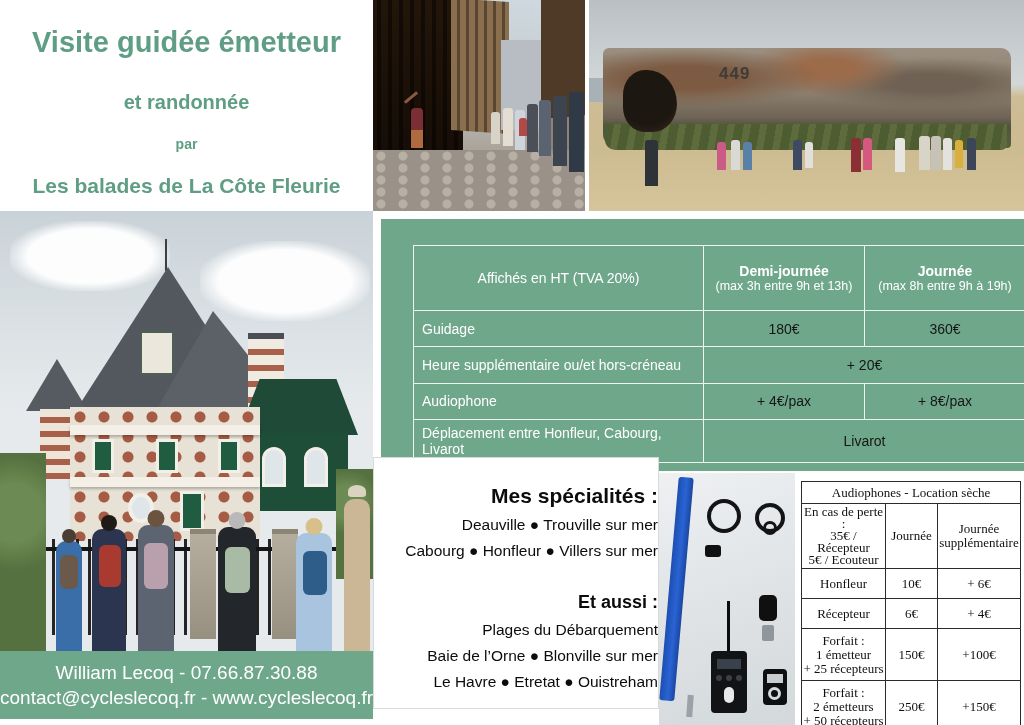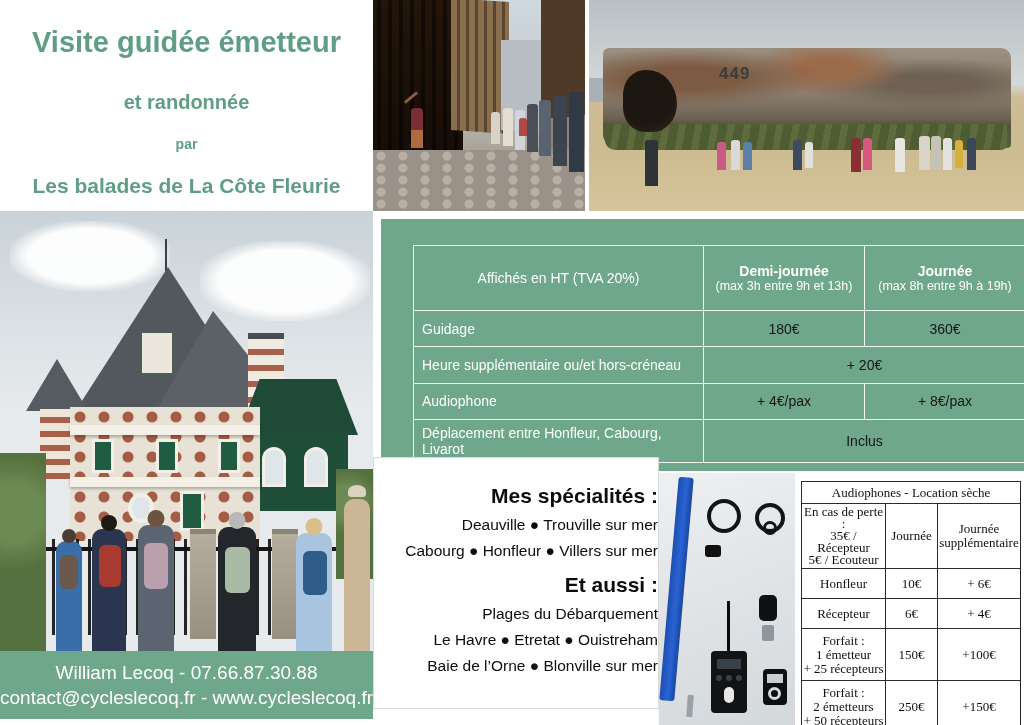--- a/index.html
+++ b/index.html
@@ -86,21 +86,21 @@
   .tt-label { color:#fff; text-align:left; padding-left:8px; }
   .tt-val { color:#161616; text-align:center; }
   .tt-head { color:#fff; text-align:center; }
   .tt-head .b { font-weight:bold; font-size:14px; }
   .tt-head .s { font-size:12.5px; }
 
   
   .spec { left:373px; top:457px; width:286px; height:252px; background:#fff; border:1px solid #d9d9d9; text-align:right; color:#0c0c0c; }
   .spec-title { margin-top:26px; font-size:21px; font-weight:bold; }
   .spec-line { font-size:15.5px; margin-top:8px;padding-left:23px; }
-  .spec-title2 { margin-top:13px; font-size:21px; font-weight:bold; }
+  .spec-title2 { margin-top:32px; font-size:18px; font-weight:bold; }
 
   
   .equip { left:659px; top:473px; width:136px; height:252px; background:linear-gradient(160deg,#eef0f2 0%,#dde1e4 60%,#d3d8db 100%); }
   .lanyard { left:10px; top:4px; width:15px; height:224px; background:linear-gradient(90deg,#1c4fb0,#2a63d4 55%,#1a47a0); transform:rotate(5deg); border-radius:3px; }
   .lanyard-clip { left:28px; top:222px; width:6px; height:22px; background:#9aa2a8; transform:rotate(4deg); }
   .coil { border-radius:50%; border:4px solid #141414; background:transparent; }
   .michead { left:46px; top:72px; width:16px; height:12px; background:#101010; border-radius:3px; }
   .retract { left:100px; top:122px; width:18px; height:26px; background:#101010; border-radius:5px; }
   .retract2 { left:103px; top:152px; width:12px; height:16px; background:#8f979c; border-radius:2px; }
   .transmitter { left:52px; top:178px; width:36px; height:62px; background:#111315; border-radius:4px; }
@@ -261,34 +261,34 @@
         <td class="tt-label">Heure supplémentaire ou/et hors-créneau</td>
         <td class="tt-val" colspan="2">+ 20€</td>
       </tr>
       <tr style="height:28px">
         <td class="tt-label">Audiophone</td>
         <td class="tt-val">+ 4€/pax</td>
         <td class="tt-val">+ 8€/pax</td>
       </tr>
       <tr style="height:28px">
         <td class="tt-label">Déplacement entre Honfleur, Cabourg, Livarot</td>
-        <td class="tt-val" colspan="2">Inclus</td>
+        <td class="tt-val" colspan="2">Livarot</td>
       </tr>
     </tbody>
       </table>
   </div>
 
   <div class="abs spec">
     <div class="spec-title">Mes spécialités :</div>
     <div class="spec-line">Deauville  ●  Trouville sur mer</div>
     <div class="spec-line">Cabourg  ●  Honfleur  ●  Villers sur mer</div>
     <div class="spec-title2">Et aussi :</div>
     <div class="spec-line">Plages du Débarquement</div>
+    <div class="spec-line">Baie de l’Orne  ●  Blonville sur mer</div>
     <div class="spec-line">Le Havre  ●  Etretat  ●  Ouistreham</div>
-    <div class="spec-line">Baie de l’Orne  ●  Blonville sur mer</div>
   </div>
 
   <div class="abs photo equip">
     <div class="abs lanyard"></div>
     <div class="abs lanyard-clip"></div>
     <div class="abs coil" style="left:48px;top:26px;width:34px;height:34px;"></div>
     <div class="abs michead"></div>
     <div class="abs coil" style="left:96px;top:30px;width:30px;height:30px;"></div>
     <div class="abs coil" style="left:104px;top:48px;width:14px;height:14px;border-width:3px;"></div>
     <div class="abs retract"></div>

